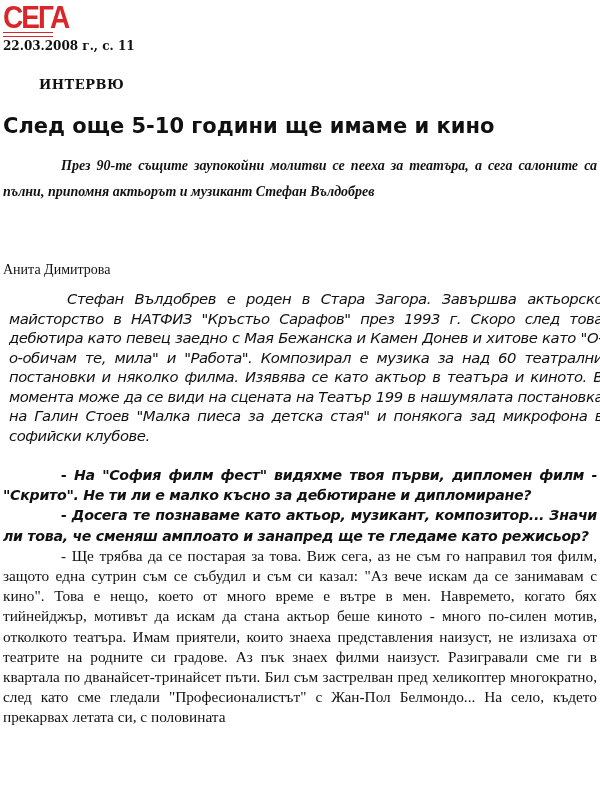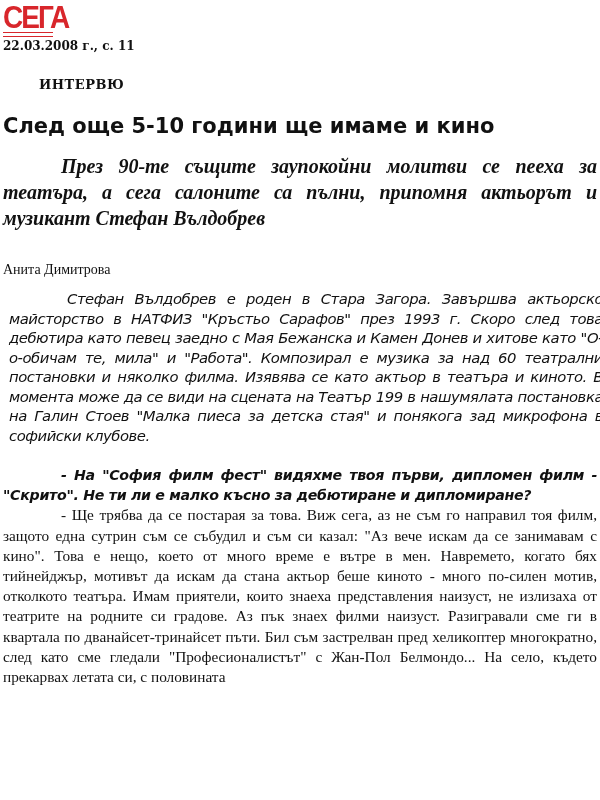--- a/index.html
+++ b/index.html
@@ -32,21 +32,21 @@
       position: absolute; left: 3px; top: 77px;
       font-weight: bold; font-size: 13px; letter-spacing: 0.5px; margin-left: 36px;
     }
     .headline {
       position: absolute; left: 3px; top: 114px;
       font-weight: bold; font-size: 21px;
       font-family: "DejaVu Sans", "Liberation Sans", sans-serif;
     }
     .lead {
       position: absolute; left: 3px; top: 153px; width: 594px;
-      font-weight: bold; font-style: italic; font-size: 20px;
+      font-weight: bold; font-style: italic; font-size: 14px;
       line-height: 26px; text-align: justify; text-indent: 58px;
       font-family: "Liberation Serif", serif;
     }
     .author {
       position: absolute; left: 3px; top: 262px;
       font-weight: normal; font-size: 14px;
       font-family: "Liberation Serif", serif;
     }
     .intro {
       position: absolute; left: 9px; top: 289px; width: 594px;
@@ -72,14 +72,15 @@
 </div>
 <div class="date">22.03.2008 г., с. 11</div>
 <div class="rubric">ИНТЕРВЮ</div>
 <div class="headline">След още 5-10 години ще имаме и кино</div>
 <div class="lead">През 90-те същите заупокойни молитви се пееха за театъра, а сега салоните са пълни, припомня актьорът и музикант Стефан Вълдобрев</div>
 <div class="author">Анита Димитрова</div>
 <div class="intro">Стефан Вълдобрев е роден в Стара Загора. Завършва актьорско майсторство в НАТФИЗ "Кръстьо Сарафов" през 1993 г. Скоро след това дебютира като певец заедно с Мая Бежанска и Камен Донев и хитове като "О-о-обичам те, мила" и "Работа". Композирал е музика за над 60 театрални постановки и няколко филма. Изявява се като актьор в театъра и киното. В момента може да се види на сцената на Театър 199 в нашумялата постановка на Галин Стоев "Малка пиеса за детска стая" и понякога зад микрофона в софийски клубове.</div>
 
 <div class="qa">
   <p class="q">- На "София филм фест" видяхме твоя първи, дипломен филм - "Скрито". Не ти ли е малко късно за дебютиране и дипломиране?</p>
+  <p class="q">- Досега те познаваме като актьор, музикант, композитор... Значи ли това, че сменяш амплоато и занапред ще те гледаме като режисьор?</p>
   <p>- Ще трябва да се постарая за това. Виж сега, аз не съм го направил тоя филм, защото една сутрин съм се събудил и съм си казал: "Аз вече искам да се занимавам с кино". Това е нещо, което от много време е вътре в мен. Навремето, когато бях тийнейджър, мотивът да искам да стана актьор беше киното - много по-силен мотив, отколкото театъра. Имам приятели, които знаеха представления наизуст, не излизаха от театрите на родните си градове. Аз пък знаех филми наизуст. Разигравали сме ги в квартала по дванайсет-тринайсет пъти. Бил съм застрелван пред хеликоптер многократно, след като сме гледали "Професионалистът" с Жан-Пол Белмондо... На село, където прекарвах летата си, с половината</p>
 </div>
 
 </body></html>

